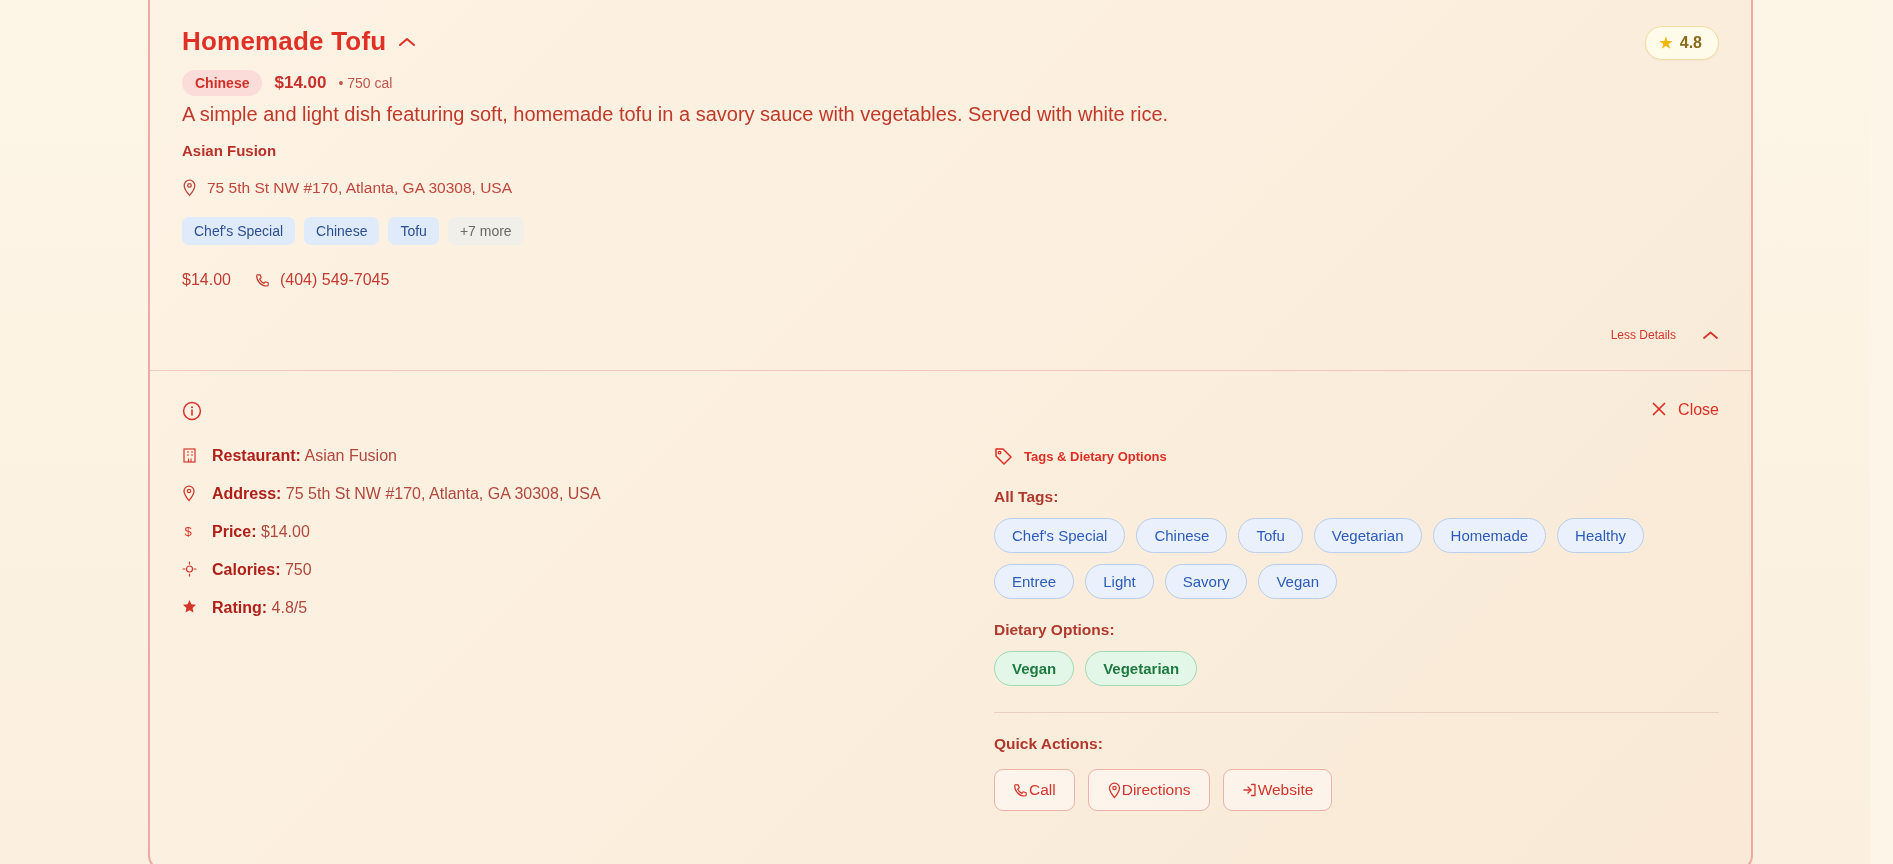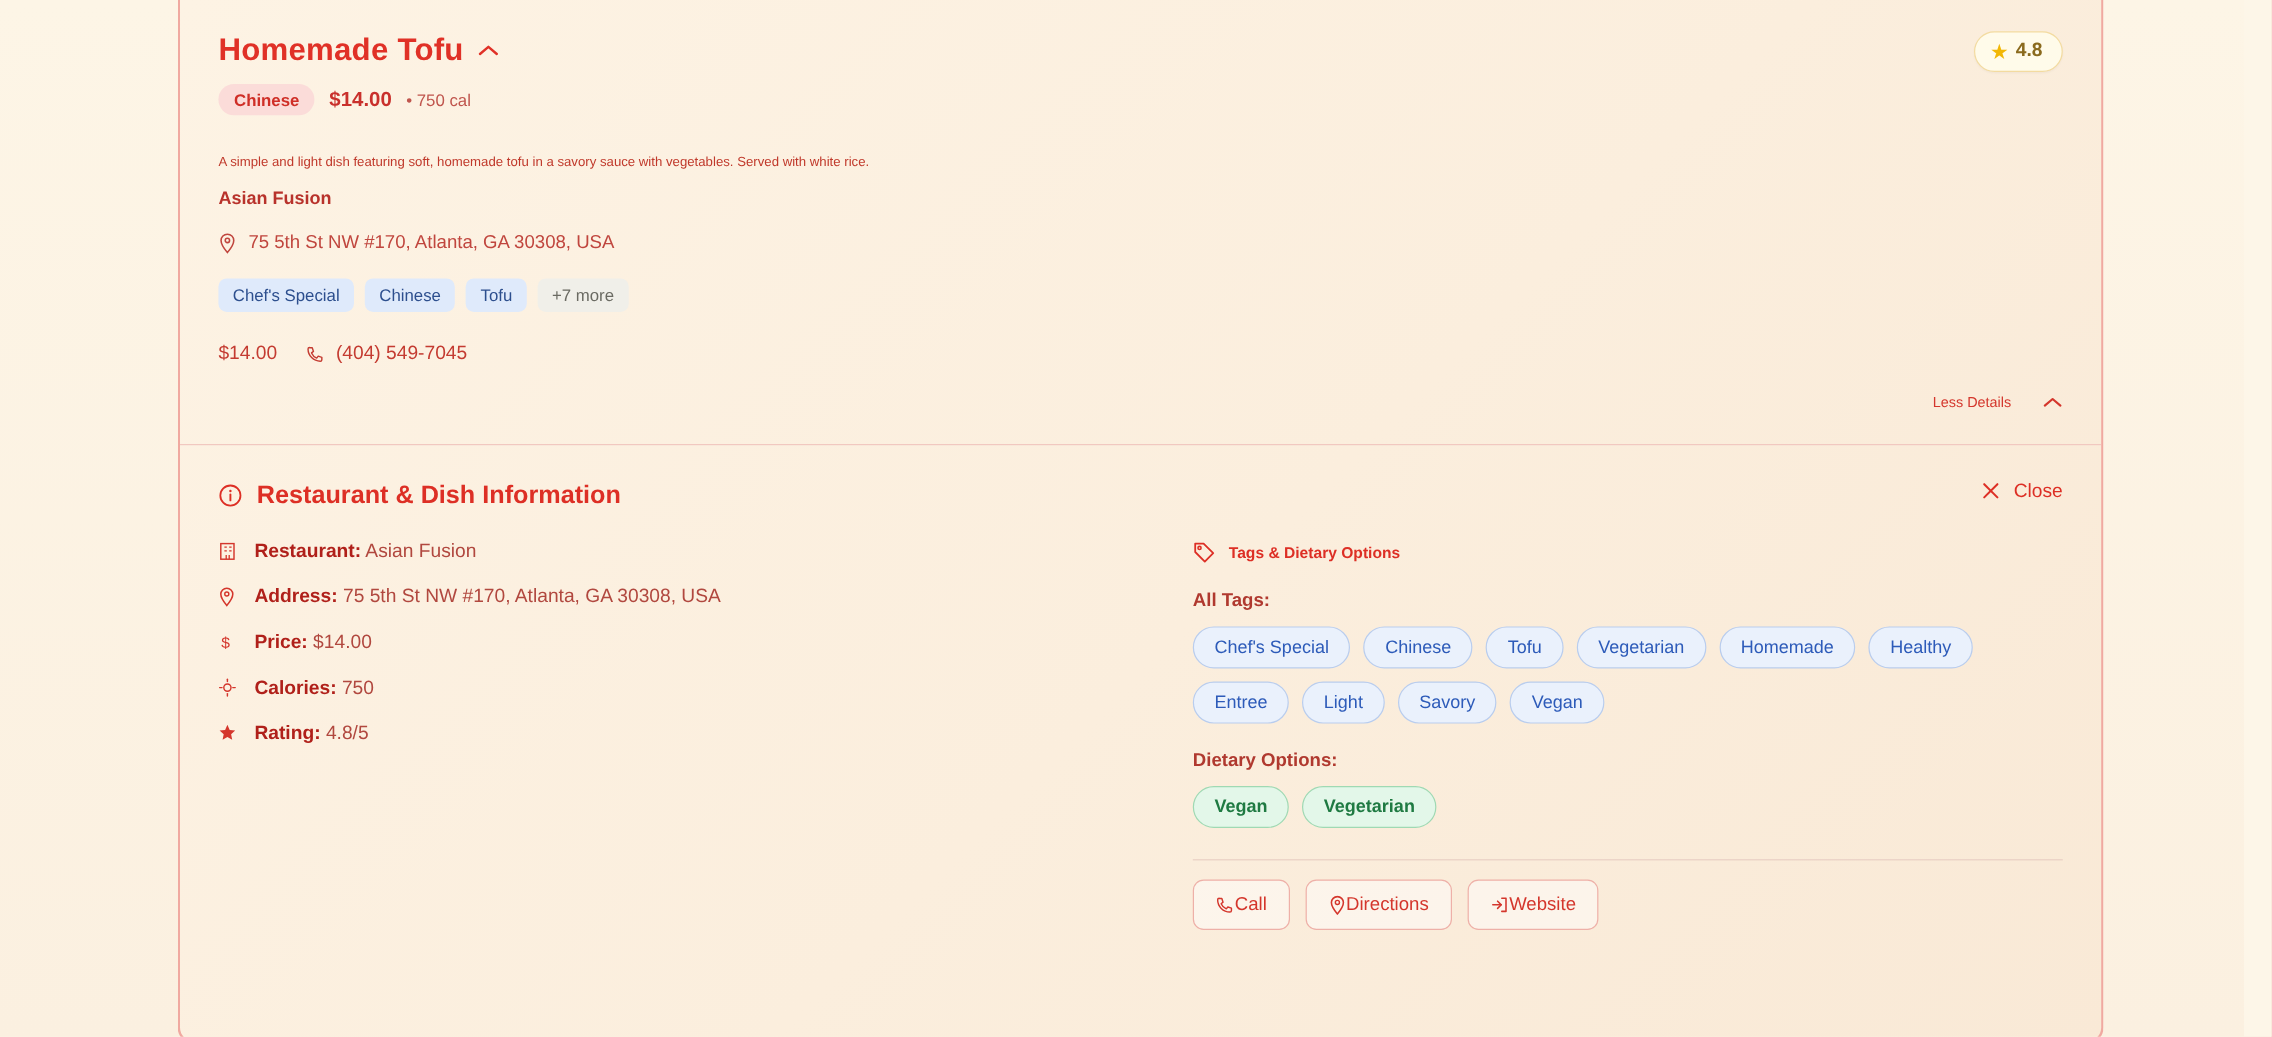--- a/index.html
+++ b/index.html
@@ -87,23 +87,23 @@
   .price-top {
     color: #c9302c;
     font-size: 17px;
     font-weight: 600;
   }
   .cal-top {
     color: #c0564e;
     font-size: 14px;
   }
   .desc {
-    margin-top: 32px;
+    margin-top: 5px;
     color: #c0392b;
-    font-size: 11px;
+    font-size: 20px;
     line-height: 1.35;
   }
   .restaurant-name {
     margin-top: 14px;
     color: #b8322b;
     font-size: 15px;
     font-weight: bold;
   }
   .addr-row {
     margin-top: 20px;
@@ -337,21 +337,20 @@
 
     <div class="info-panel">
       <div class="info-head">
         <span>
           <svg width="20" height="20" viewBox="0 0 20 20">
               <circle cx="10" cy="10" r="8.4" fill="none" stroke="#dd2f25" stroke-width="1.5"></circle>
               <line x1="10" y1="9" x2="10" y2="14" stroke="#dd2f25" stroke-width="1.6" stroke-linecap="round"></line>
               <circle cx="10" cy="6.2" r="1" fill="#dd2f25"></circle>
             </svg>
         </span>
-        <span class="info-title">Restaurant &amp; Dish Information</span>
       </div>
 
       <div class="close-btn">
         <span>
           <svg width="16" height="16" viewBox="0 0 16 16">
               <line x1="2.5" y1="2.5" x2="13.5" y2="13.5" stroke="#dd2f25" stroke-width="1.7" stroke-linecap="round"></line>
               <line x1="13.5" y1="2.5" x2="2.5" y2="13.5" stroke="#dd2f25" stroke-width="1.7" stroke-linecap="round"></line>
             </svg>
         </span>
         <span>Close</span>
@@ -446,20 +445,21 @@
           </div>
 
           <div class="sub-label">Dietary Options:</div>
           <div class="chips">
             <span class="chip-green">Vegan</span>
             <span class="chip-green">Vegetarian</span>
           </div>
 
           <div class="hr-soft"></div>
 
+          <div class="sub-label">Quick Actions:</div>
           <div class="actions">
             <div class="act-btn">
               <span>
                 <svg width="16" height="16" viewBox="0 0 16 16">
                     <path d="M3 2.5c-.7 0-1.3.6-1.3 1.3 0 5.6 4.6 10.2 10.2 10.2.7 0 1.3-.6 1.3-1.3v-1.9l-3-1-1.3 1.6a8.3 8.3 0 0 1-4.3-4.3l1.6-1.3-1-3H3z" fill="none" stroke="#d4362c" stroke-width="1.2" stroke-linejoin="round"></path>
                   </svg>
               </span>
               <span>Call</span>
             </div>
             <div class="act-btn">

